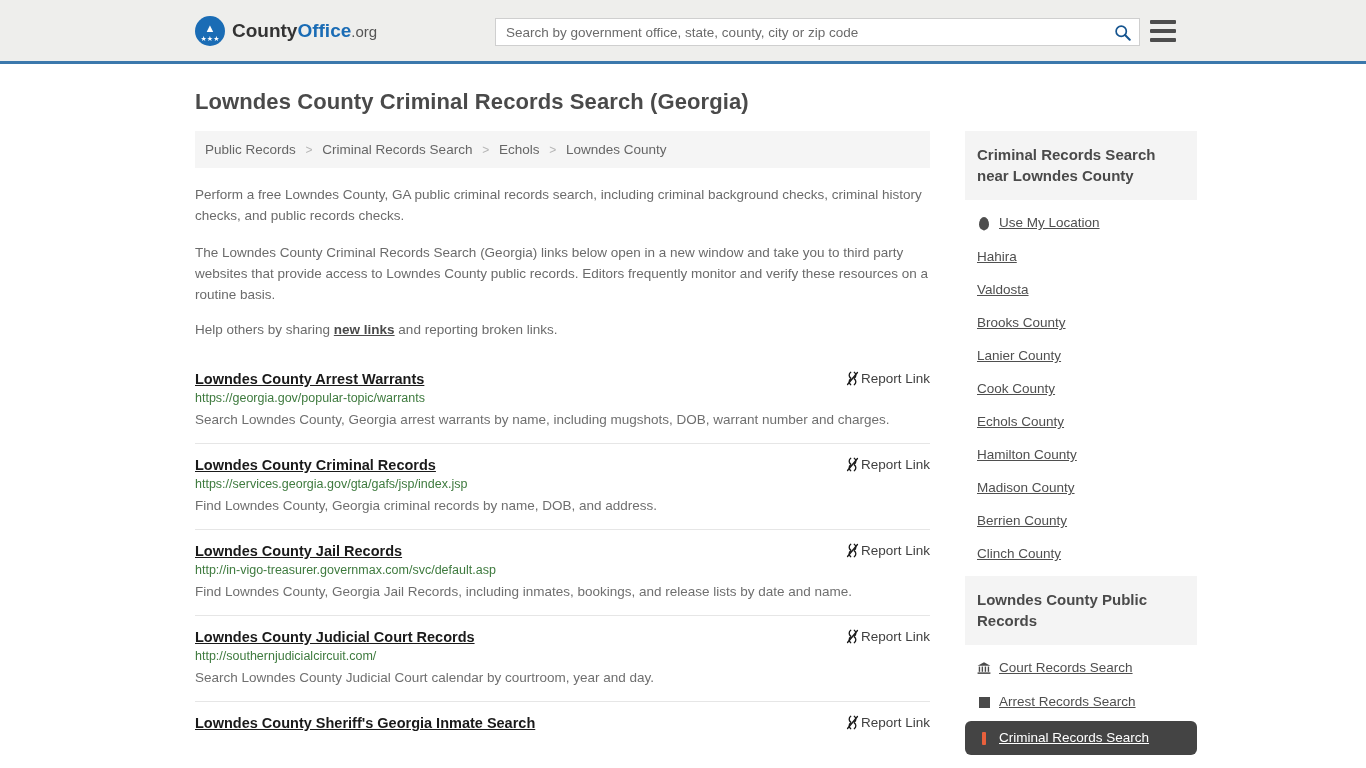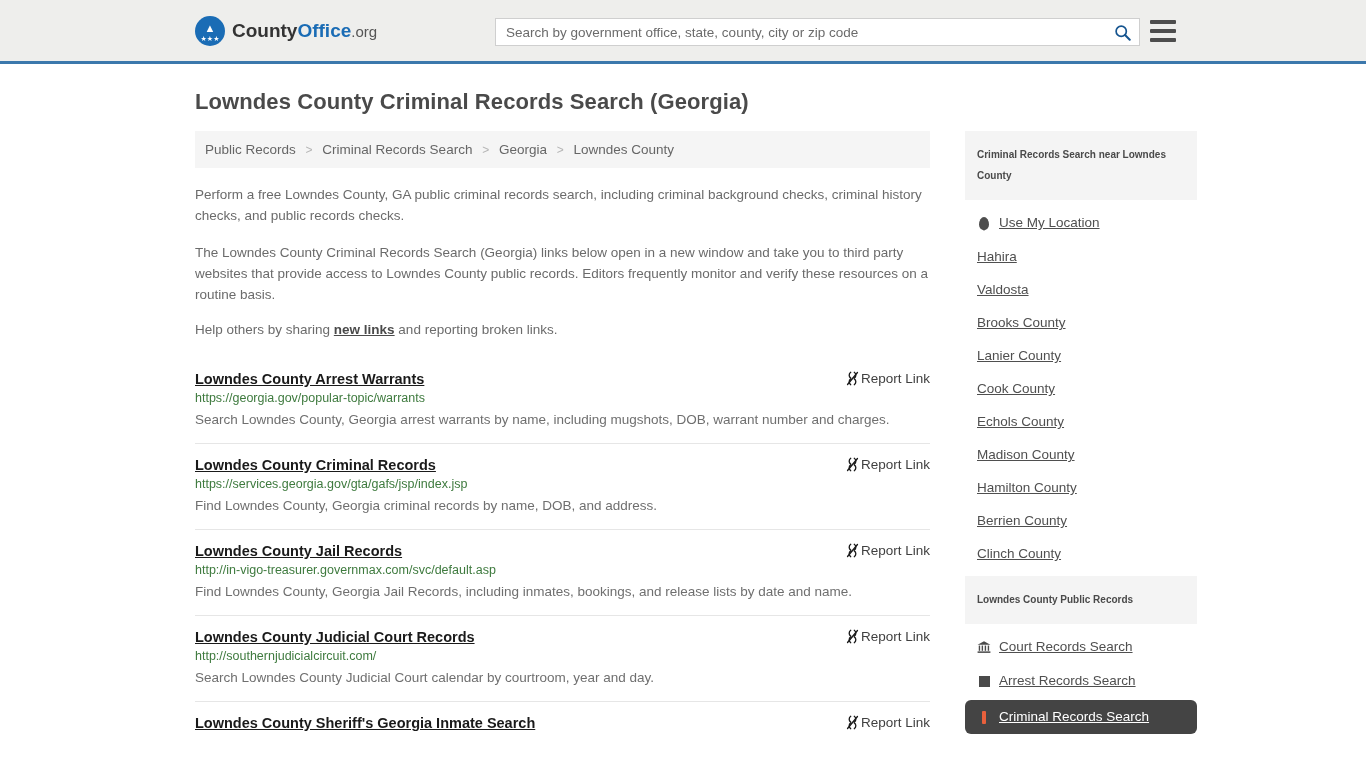--- a/index.html
+++ b/index.html
@@ -202,21 +202,21 @@
     white-space: nowrap;
   }
   .result:first-child .report-link { top: 10px; }
   .broken-link-icon { width: 17px; height: 17px; display: block; }
 
   
   .side-box { margin-bottom: 6px; }
   .side-head {
     background: #f4f4f4;
     padding: 13px 12px 14px 12px;
-    font-size: 10px;
+    font-size: 15px;
     font-weight: bold;
     color: #4a4a4a;
     line-height: 21px;
   }
   .side-list { padding: 6px 0 0 0; margin: 0; list-style: none; }
   .side-list li {
     display: flex;
     align-items: flex-start;
     gap: 8px;
     padding: 9px 12px 9px 12px;
@@ -292,21 +292,21 @@
 
   <div class="columns">
 
     <div class="col-main">
 
       <nav class="breadcrumb">
         <a href="#">Public Records</a>
         <span class="sep">&gt;</span>
         <a href="#">Criminal Records Search</a>
         <span class="sep">&gt;</span>
-        <a href="#">Georgia</a>
+        <a href="#">Echols</a>
         <span class="sep">&gt;</span>
         <a href="#">Lowndes County</a>
       </nav>
 
       <div class="intro">
         <p>Perform a free Lowndes County, GA public criminal records search, including criminal background checks, criminal history checks, and public records checks.</p>
         <p>The Lowndes County Criminal Records Search (Georgia) links below open in a new window and take you to third party websites that provide access to Lowndes County public records. Editors frequently monitor and verify these resources on a routine basis.</p>
         <p class="tight"><span>Help others by sharing </span><a href="#">new links</a><span> and reporting broken links.</span></p>
       </div>
 
@@ -416,24 +416,24 @@
           <li>
             <a href="#">Lanier County</a>
           </li>
           <li>
             <a href="#">Cook County</a>
           </li>
           <li>
             <a href="#">Echols County</a>
           </li>
           <li>
+            <a href="#">Hamilton County</a>
+          </li>
+          <li>
             <a href="#">Madison County</a>
-          </li>
-          <li>
-            <a href="#">Hamilton County</a>
           </li>
           <li>
             <a href="#">Berrien County</a>
           </li>
           <li>
             <a href="#">Clinch County</a>
           </li>
         </ul>
       </div>
 

